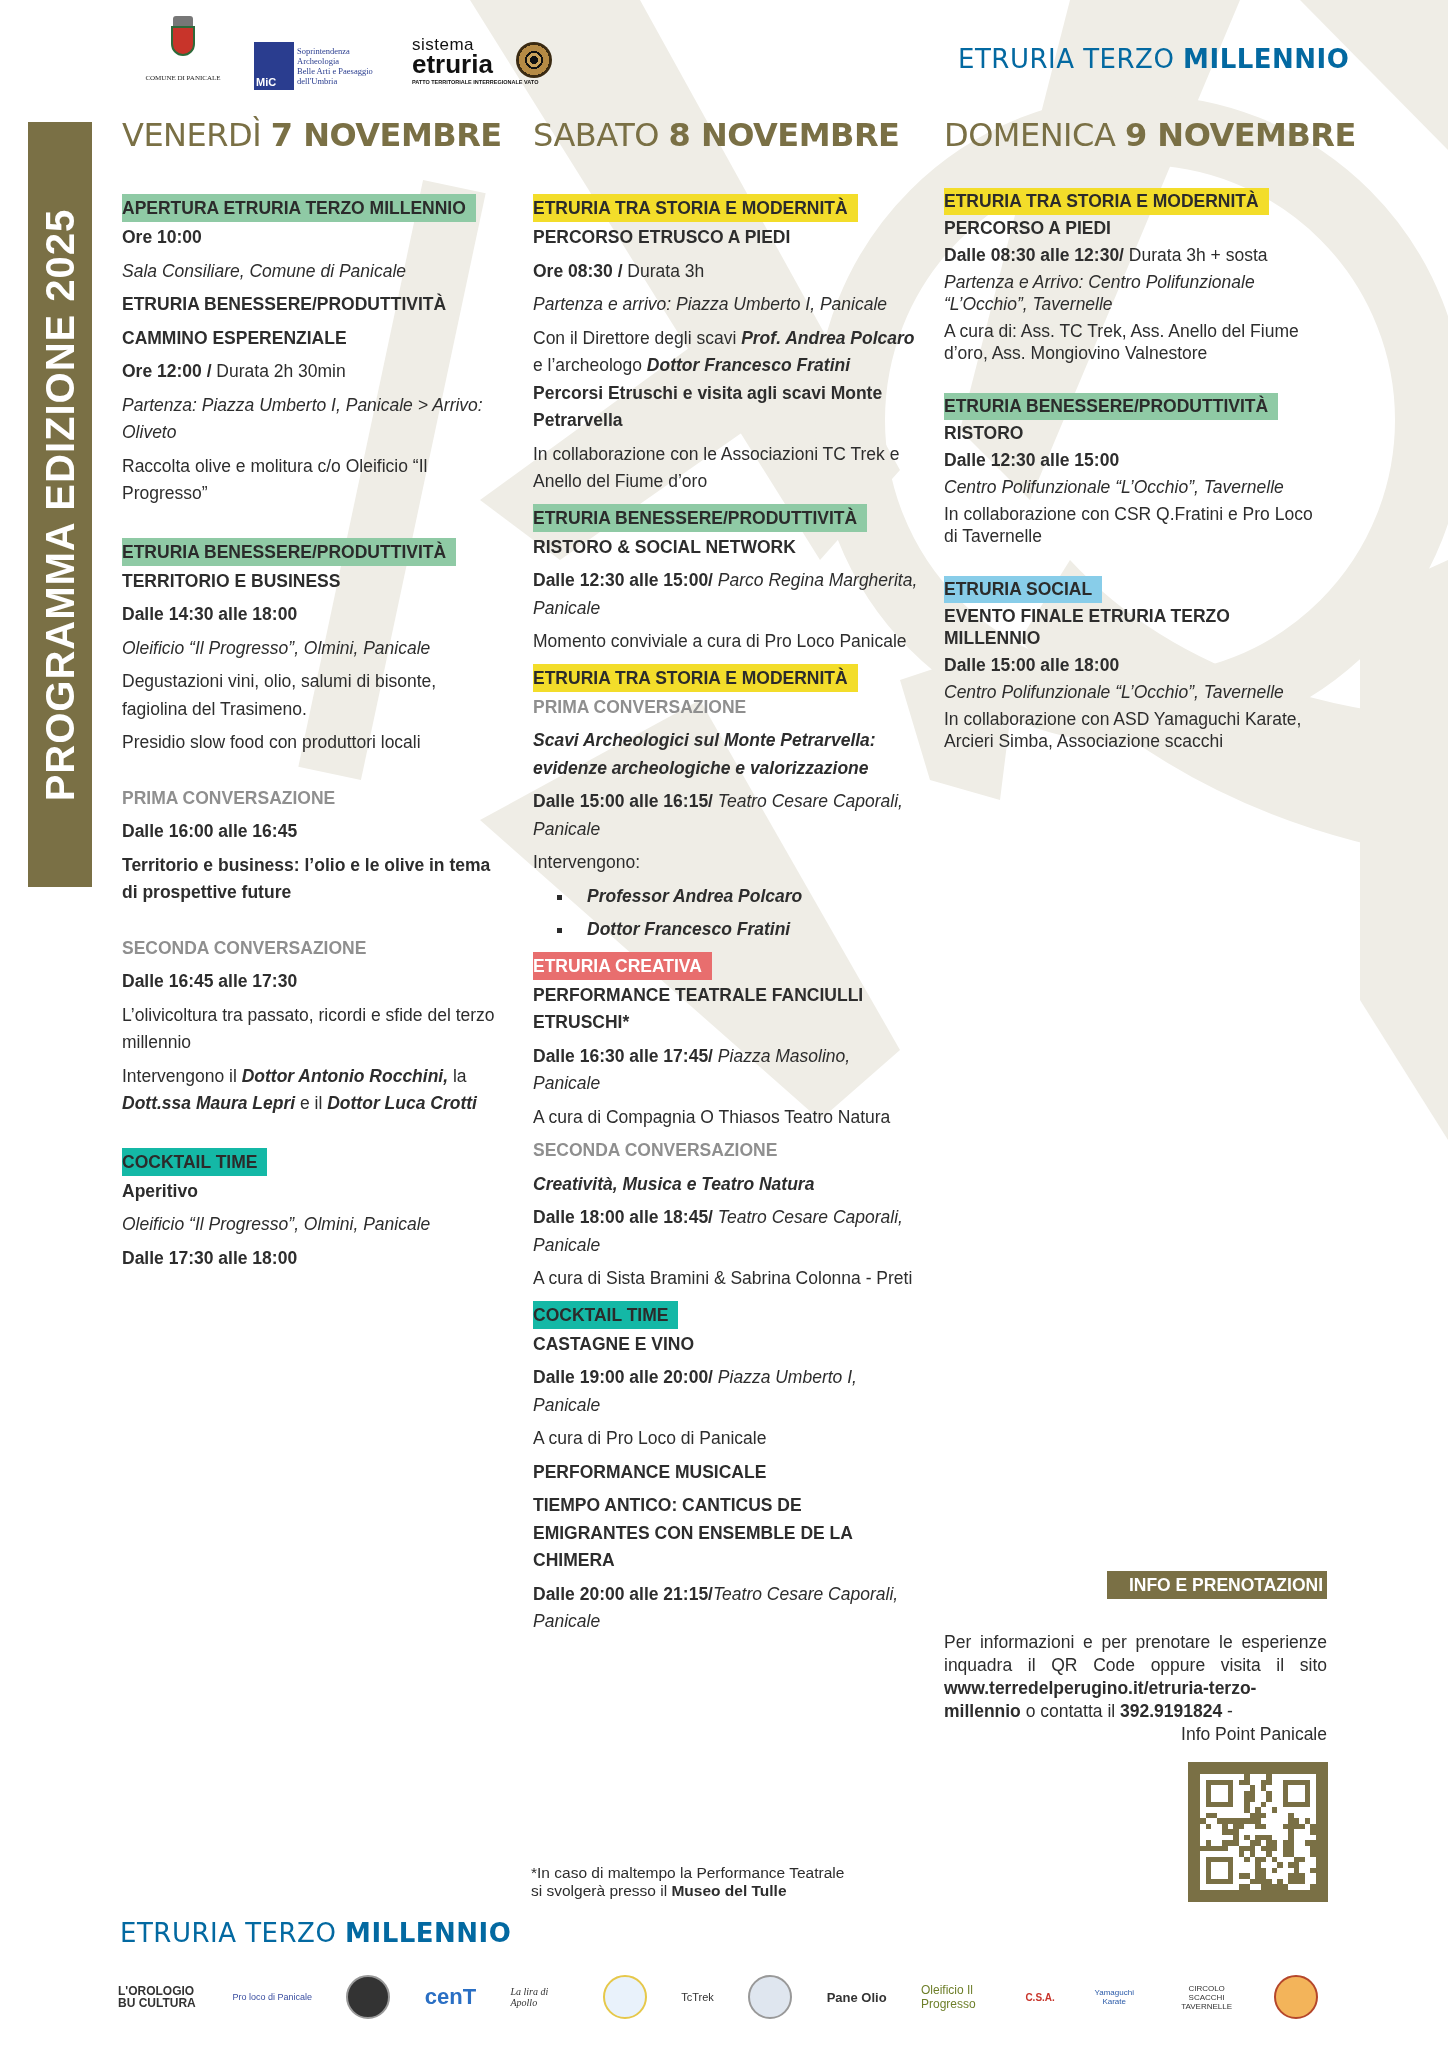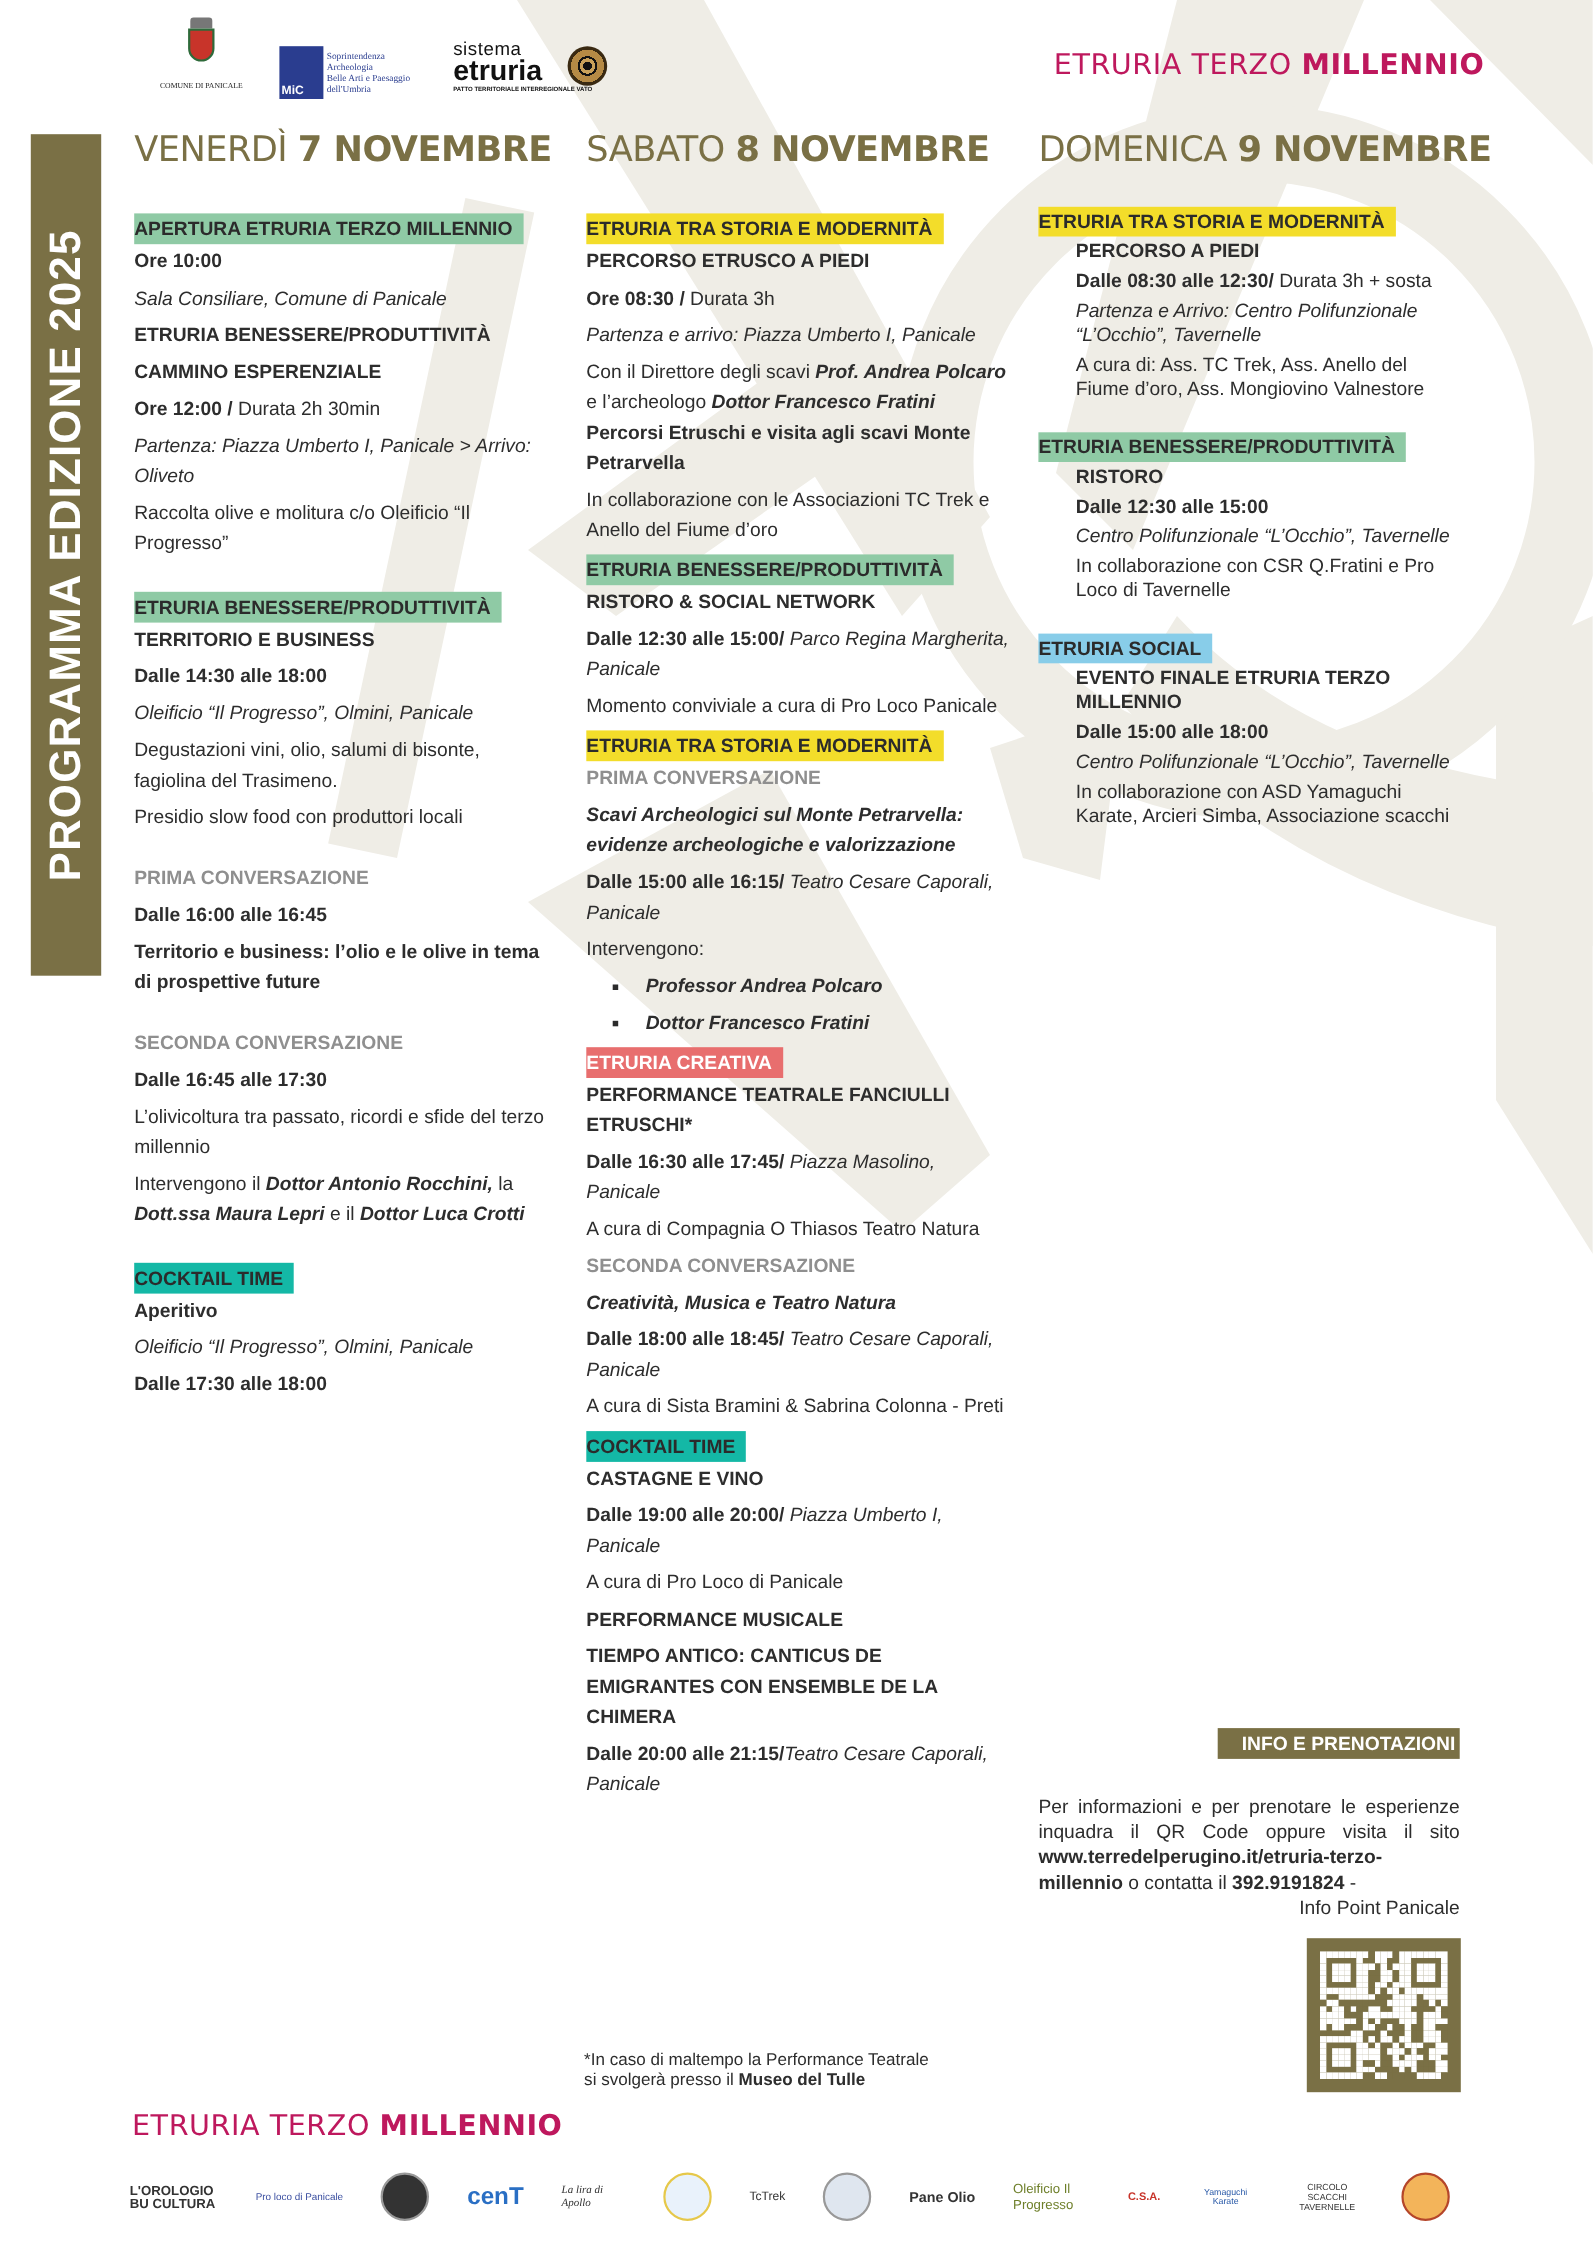--- a/index.html
+++ b/index.html
@@ -18,21 +18,21 @@
   .logo-comune .cap { font-family: "Liberation Serif", serif; font-size: 7px; color: #222; margin-top: 6px; white-space: nowrap; }
   .logo-mic { left: 254px; top: 42px; }
   .mic-box { width: 40px; height: 48px; background: #2a3d8f; color: #fff; font-size: 11px; font-weight: bold; display: flex; align-items: flex-end; padding: 2px; }
   .mic-text { font-family: "Liberation Serif", serif; font-size: 8.5px; color: #2a3d8f; line-height: 10px; margin-left: 3px; }
   .logo-etruria { left: 412px; top: 38px; flex-direction: column; align-items: flex-start; }
   .et-top { font-size: 17px; color: #111; line-height: 14px; letter-spacing: 0.5px; }
   .et-main { font-size: 26px; font-weight: bold; color: #111; line-height: 24px; }
   .et-sub { font-size: 5.5px; font-weight: bold; color: #111; margin-top: 3px; white-space: nowrap; }
   .et-disc { position: absolute; left: 104px; top: 4px; width: 36px; height: 36px; border-radius: 50%; background: radial-gradient(circle, #111 0 4px, #c9a15a 4px 7px, #111 7px 9px, #b58a45 9px 15px, #3a2a12 15px 18px); }
 
-  .brand { font-family: "DejaVu Sans", sans-serif; font-size: 26px; letter-spacing: 0.5px; color: #be185d; white-space: nowrap; }
+  .brand { font-family: "DejaVu Sans", sans-serif; font-size: 26px; letter-spacing: 0.5px; color: #0369a1; white-space: nowrap; }
   .brand b { font-weight: bold; }
   .brand-top { left: 958px; top: 44px; }
   .brand-bottom { left: 120px; top: 1918px; }
 
   
   .vbanner { position: absolute; left: 28px; top: 122px; width: 64px; height: 765px; background: #7a7045; z-index: 1; }
   .vbanner span { position: absolute; left: 50%; top: 50%; transform: translate(-50%, -50%) rotate(-90deg); white-space: nowrap; color: #ffffff; font-weight: bold; font-size: 40px; letter-spacing: 1px; }
 
   
   .day { position: absolute; top: 116px; font-family: "DejaVu Sans", sans-serif; font-size: 32px; color: #7a7045; white-space: nowrap; letter-spacing: -0.5px; }
@@ -51,21 +51,21 @@
   .tag.yellow { background: #f3dd2a; }
   .tag.orange { background: #14b8a6; }
   .tag.red { background: #e86e6e; color: #ffffff; }
   .tag.blue { background: #88cde9; }
 
   .b { font-weight: bold; }
   .i { font-style: italic; }
   .bi { font-weight: bold; font-style: italic; }
   .grey { color: #8f8f8f; font-weight: bold; }
   .line { display: block; margin-bottom: 6px; }
-  .col3 .line { margin-bottom: 5px; margin-left: 34px; }
+  .col3 .line { margin-bottom: 5px; }
   .gap-s { height: 22px; }
   ul.bul { list-style: none; margin-left: 24px; }
   ul.bul li { position: relative; padding-left: 30px; font-weight: bold; font-style: italic; margin-bottom: 6px; }
   ul.bul li::before { content: ""; position: absolute; left: 0; top: 12px; width: 5px; height: 5px; background: #2b2b2b; }
 
   
   .info-head { position: absolute; left: 1107px; top: 1571px; width: 220px; height: 28px; background: #7a7045; color: #fff; font-weight: bold; font-size: 17.5px; line-height: 28px; text-align: right; padding-right: 4px; }
   .info-text { position: absolute; left: 944px; top: 1631px; width: 383px; font-size: 17.5px; line-height: 23px; text-align: justify; color: #2d2d2d; }
   .info-text .right { display: block; text-align: right; }
   .qr { position: absolute; left: 1188px; top: 1762px; width: 140px; height: 140px; background: #7a7045; padding: 12px; }

